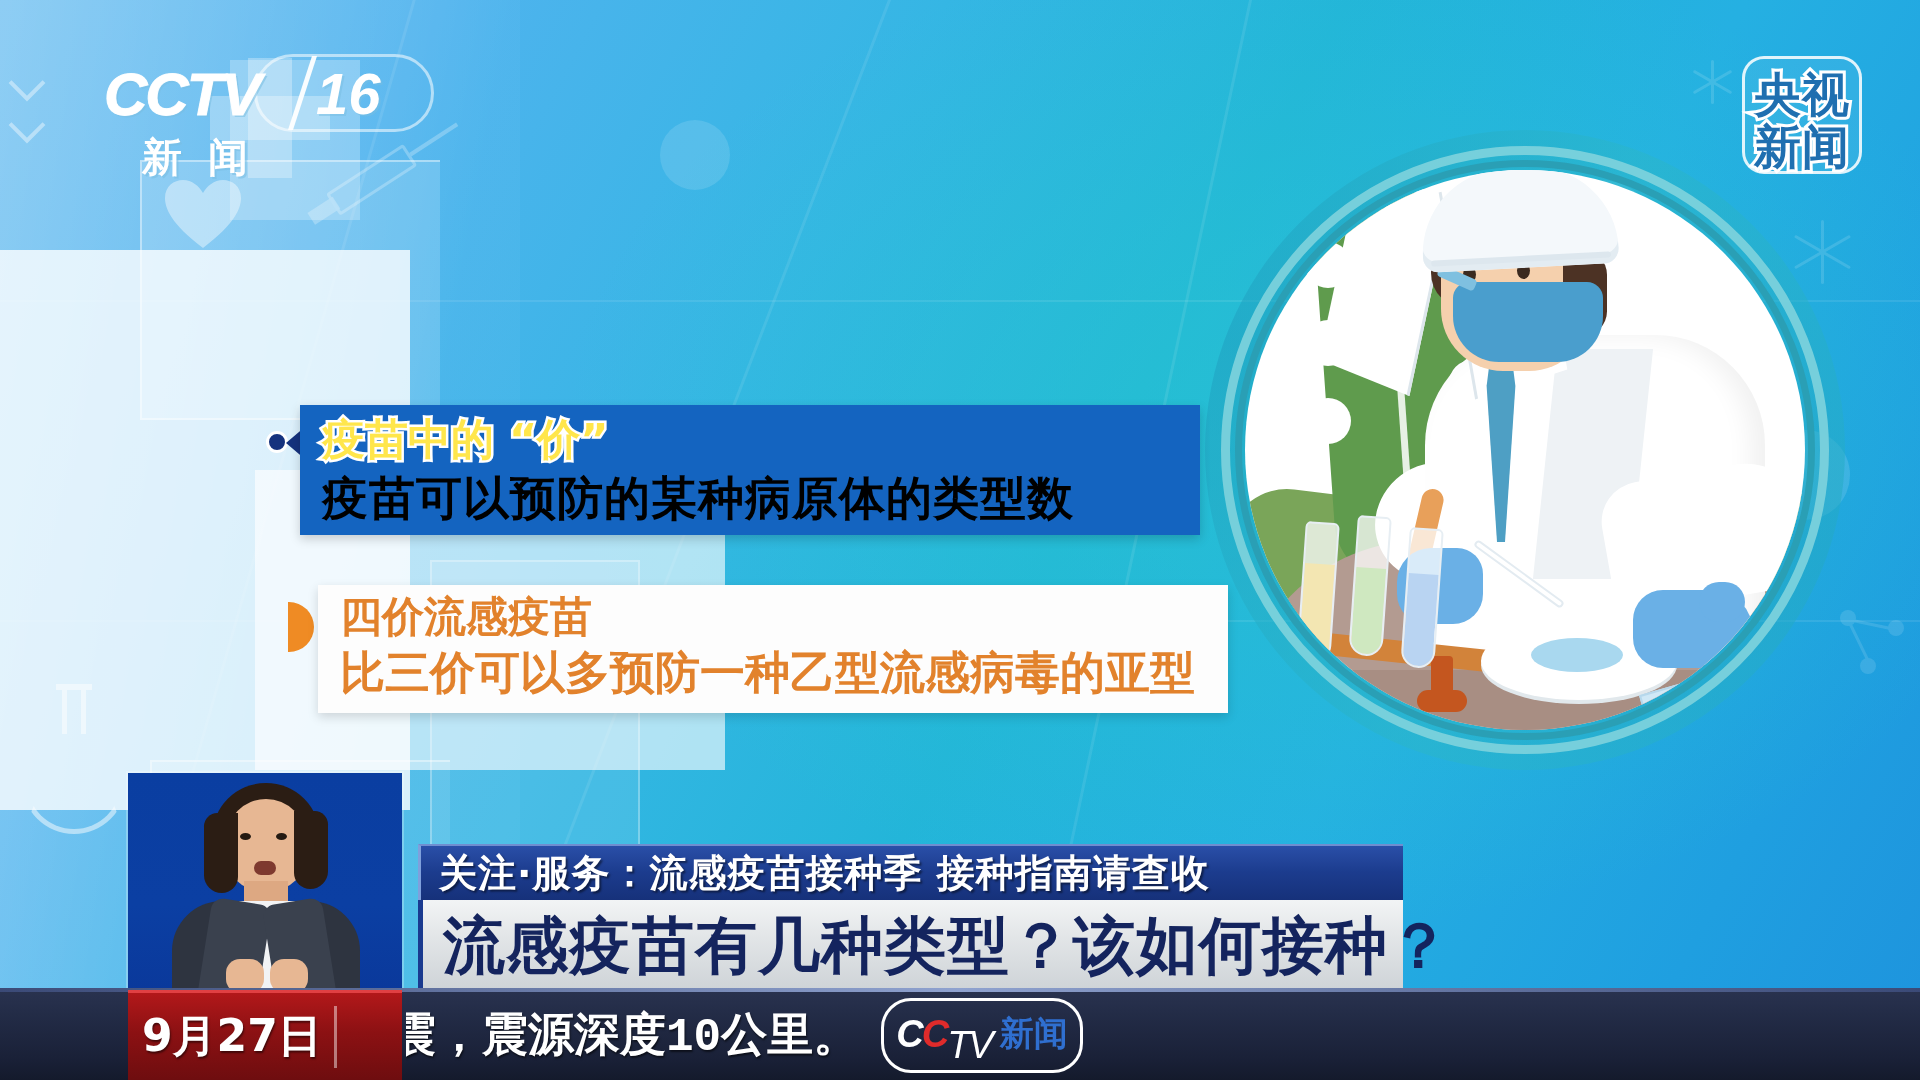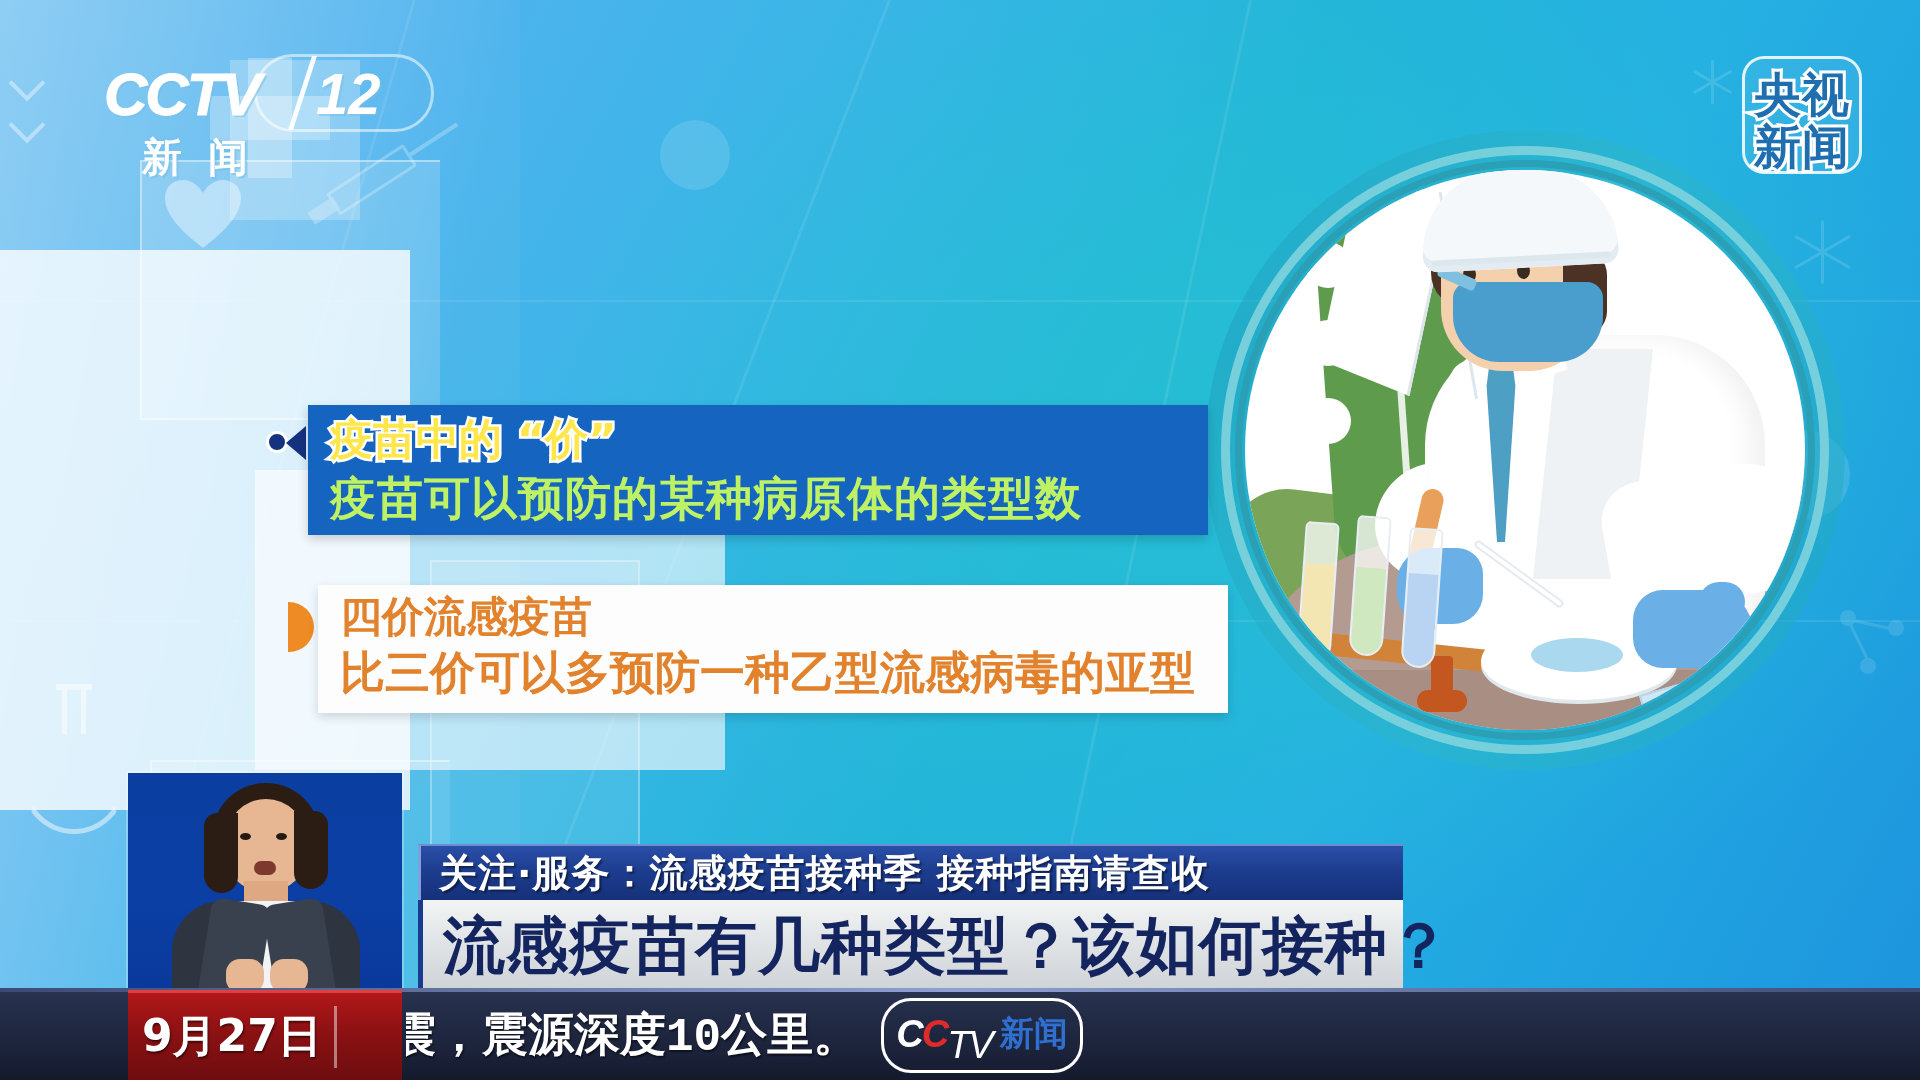--- a/index.html
+++ b/index.html
@@ -176,24 +176,24 @@
 
   
   #mainTitle { position:absolute; left:258px; top:272px; font-size:80px; font-weight:bold;
                font-family:"DejaVu Sans",sans-serif; letter-spacing:2px; white-space:nowrap;
                color:#e8892c;
                -webkit-text-stroke:11px #ffffff; paint-order:stroke fill;
                filter:drop-shadow(3px 4px 0 rgba(0,0,0,.18)); }
 
   
   #box1 { position:absolute; left:300px; top:405px; width:900px; height:130px; background:#1464c0;
-          box-shadow:0 4px 10px rgba(0,0,0,.18);margin-left:8px; }
+          box-shadow:0 4px 10px rgba(0,0,0,.18); }
   #box1 .hd { position:absolute; left:22px; top:6px; font-size:43px; font-weight:bold; color:#ffe64b;
               font-family:"DejaVu Sans",sans-serif; -webkit-text-stroke:5px #ffffff; paint-order:stroke fill; white-space:nowrap; }
-  #box1 .bd { position:absolute; left:22px; top:63px; font-size:46px; font-weight:bold; color:#bef264;
+  #box1 .bd { position:absolute; left:22px; top:63px; font-size:46px; font-weight:bold; color:#000000;
               font-family:"DejaVu Sans",sans-serif; letter-spacing:1px; white-space:nowrap; }
   #mk1 { position:absolute; left:286px; top:426px; width:0;height:0;
          border-top:17px solid transparent; border-bottom:17px solid transparent; border-right:20px solid #15327e; }
   #mk1d { position:absolute; left:266px; top:431px; width:22px; height:22px; border-radius:50%;
           background:#15327e; border:3px solid #ffffff; }
 
   
   #box2 { position:absolute; left:318px; top:585px; width:910px; height:128px; background:#fdfdfd;
           box-shadow:0 4px 10px rgba(0,0,0,.15); }
   #box2 .hd { position:absolute; left:22px; top:4px; font-size:42px; font-weight:bold; color:#e2822c;
@@ -317,21 +317,21 @@
   <div class="sweep" style="left:470px;top:-200px;width:3px;height:1500px;transform:rotate(16deg);"></div>
   <div class="sweep" style="left:980px;top:-240px;width:3px;height:1500px;transform:rotate(21deg);"></div>
   <div class="sweep" style="left:1300px;top:-240px;width:3px;height:1500px;transform:rotate(12deg);"></div>
   <div class="sweep" style="left:0px;top:300px;width:1920px;height:2px;"></div>
   <div class="sweep" style="left:0px;top:620px;width:1920px;height:2px;"></div>
 
   <div id="cctv13">
     <div class="cctv-oval"></div>
     <div class="cctv-word">CCTV</div>
     <div class="cctv-slash"></div>
-    <div class="cctv-13">12</div>
+    <div class="cctv-13">16</div>
     <div class="cctv-news">新闻</div>
   </div>
 
   <div id="ytBadge">
     <div class="l l1">央视</div>
     <div class="l l2">新闻</div>
   </div>
 
   <div id="illo">
     <div class="ring-out"></div>

